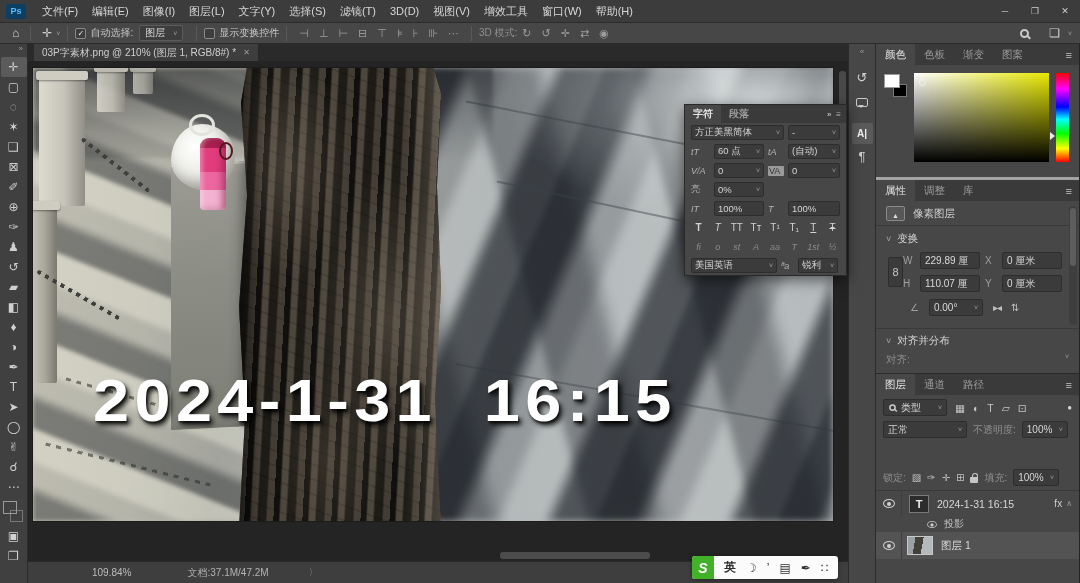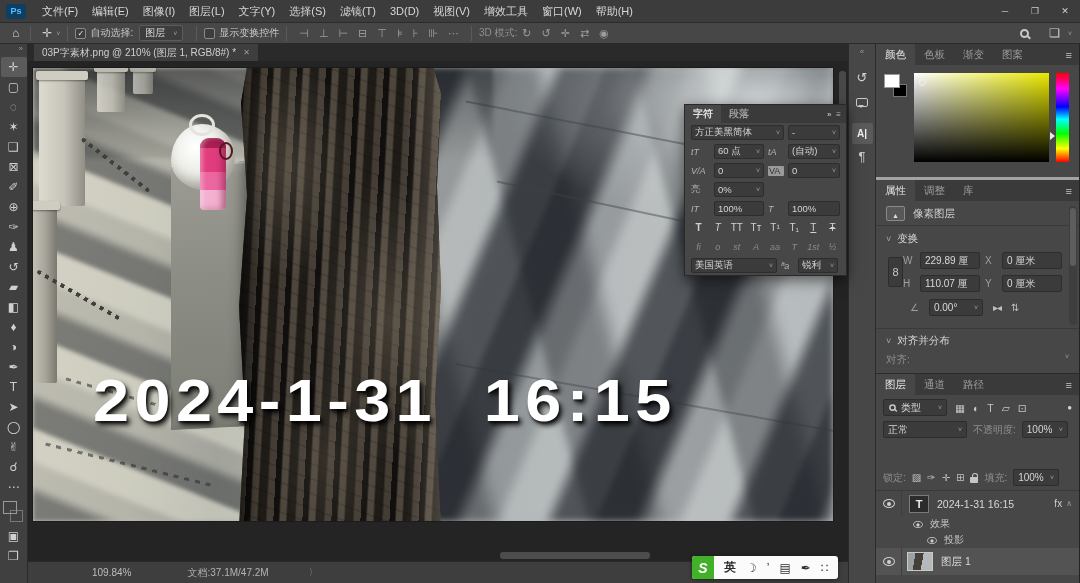--- a/index.html
+++ b/index.html
@@ -505,24 +505,20 @@
       </div>
       <div class="lr lr-text">
         <span class="eye-cell">
             <span class="eye"></span>
           </span>
         <span class="t-thumb">T</span>
         <span class="lr-name">2024-1-31 16:15</span>
         <span class="fx-lbl">fx</span>
         <span class="fx-chev">∧</span>
       </div>
-      <div class="lr-sub ind1">
-        <span class="eye small-eye"></span>
-        <span>效果</span>
-      </div>
       <div class="lr-sub ind2">
         <span class="eye small-eye"></span>
         <span>投影</span>
       </div>
       <div class="lr lr-img">
         <span class="eye-cell">
             <span class="eye"></span>
           </span>
         <span class="img-thumb"></span>
         <span class="lr-name">图层 1</span>

